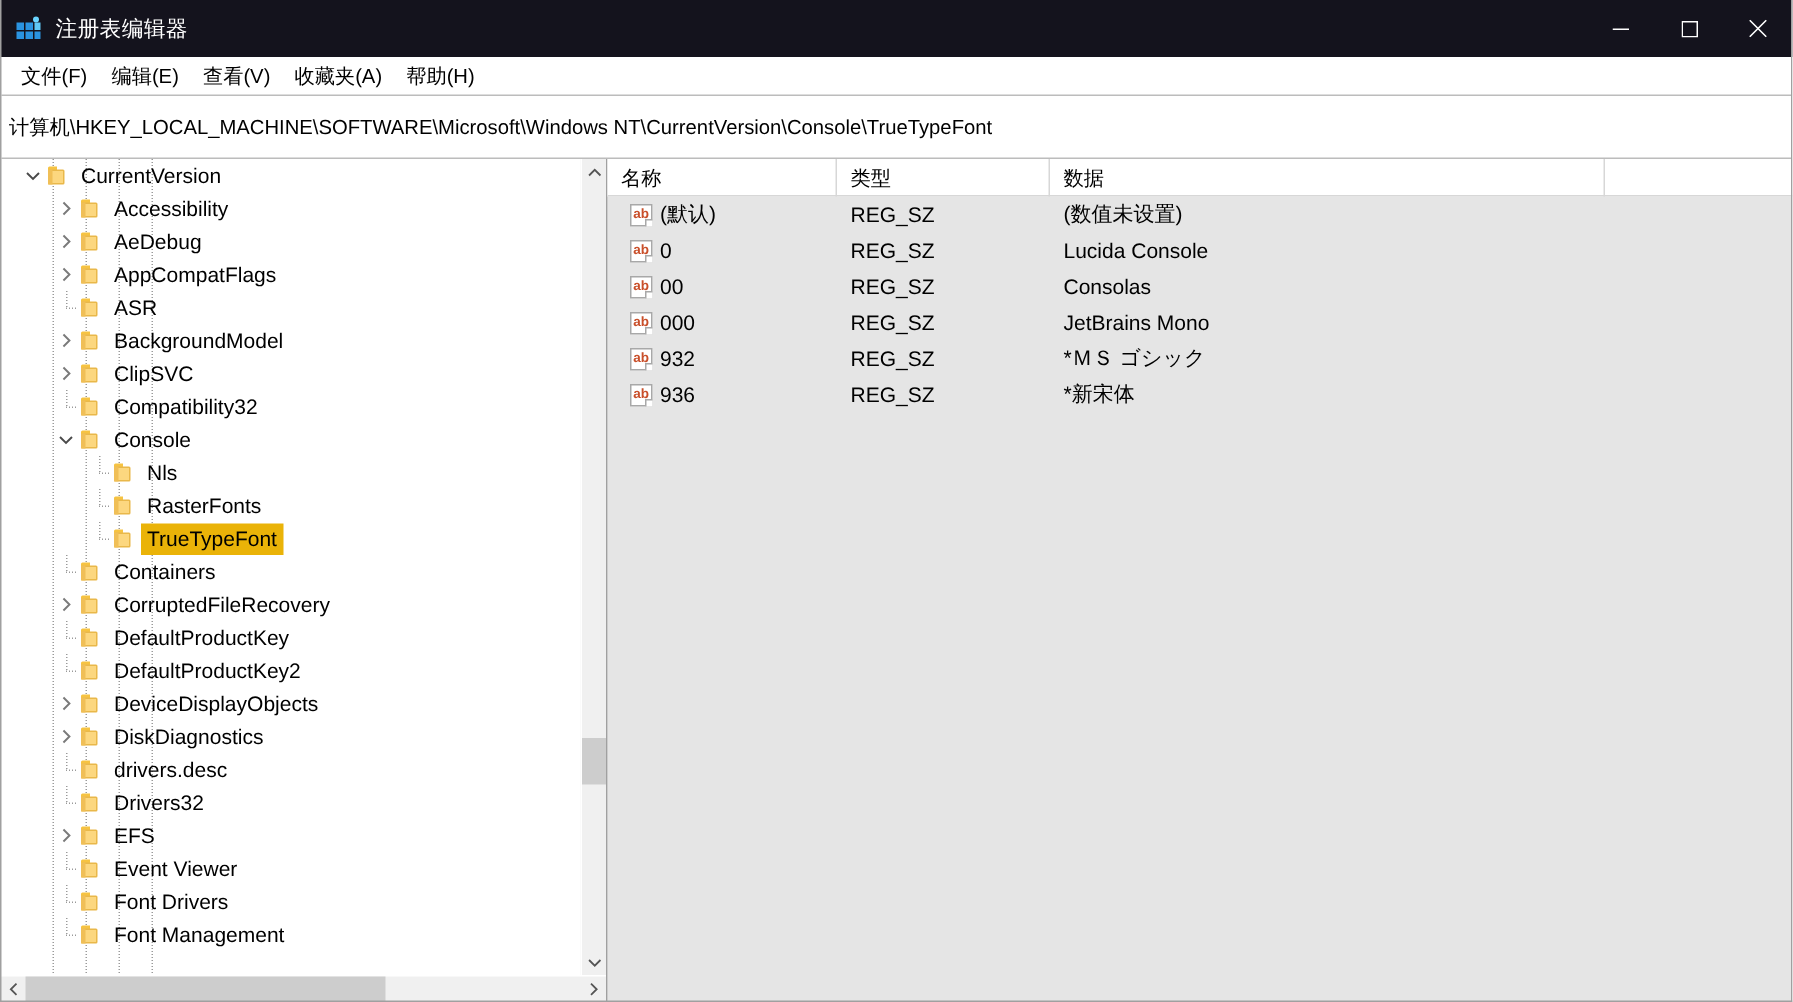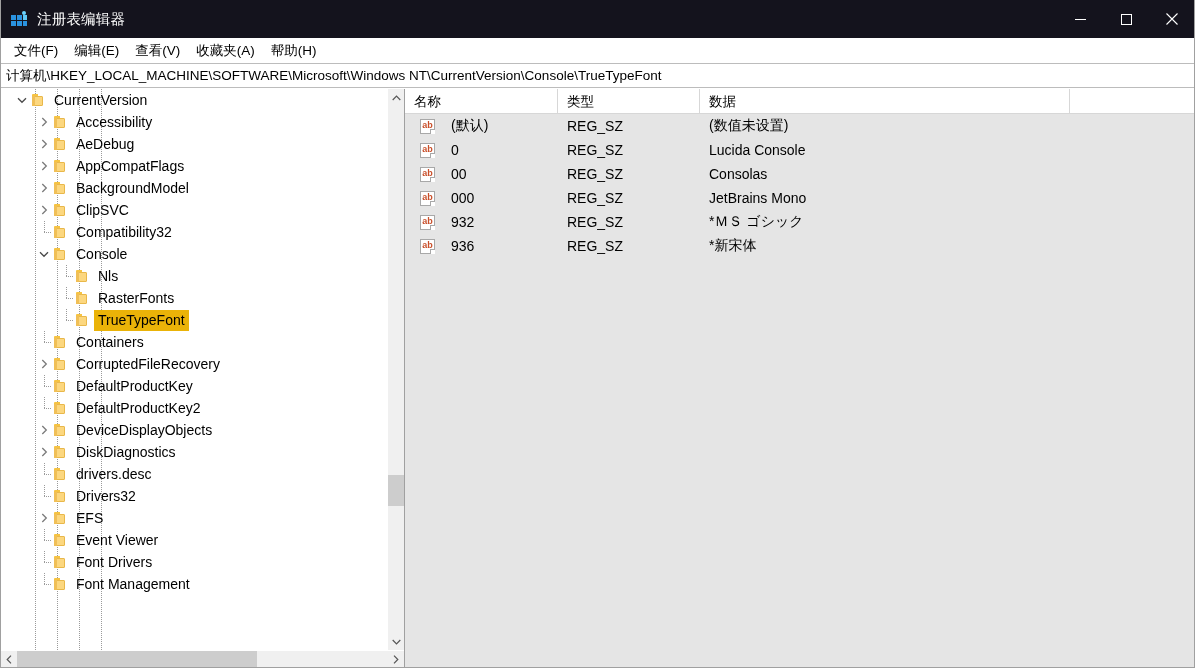--- a/index.html
+++ b/index.html
@@ -76,21 +76,21 @@
     line-height: 1;
   }
 
   
   .addressbar-wrap {
     flex: 0 0 26px;
     padding: 0 1px;
     background: #ffffff;
   }
   .addressbar {
-    height: 25px;
+    height: 43px;
     border: 1px solid #bcbcbc;
     border-left: none; border-right: none;
     background: #ffffff;
     display: flex; align-items: center;
     padding-left: 5px;
     font-size: 13.5px;
     color: #000000;
     white-space: nowrap;
     overflow: hidden;
   }
@@ -258,21 +258,21 @@
   .col-h.data { width: 370px; flex: 0 0 370px; }
   .col-h.filler { flex: 1 1 auto; border-right: none; }
 
   .value-rows { flex: 1 1 auto; overflow: hidden; }
   .value-row {
     height: 24px;
     display: flex; align-items: center;
     font-size: 14px; color: #000000;
     white-space: nowrap;
   }
-  .v-name { width: 153px; flex: 0 0 153px; display: flex; align-items: center; padding-left: 15px; gap: 11px; }
+  .v-name { width: 153px; flex: 0 0 153px; display: flex; align-items: center; padding-left: 15px; }
   .v-type { width: 142px; flex: 0 0 142px; padding-left: 9px; }
   .v-data { flex: 1 1 auto; padding-left: 9px; overflow: hidden; text-overflow: ellipsis; }
 
   .ab-icon {
     width: 15px; height: 15px;
     flex: 0 0 15px;
     margin-right: 5px;
     position: relative;
     background: #ffffff;
     border: 1px solid #a8a8a8;
@@ -409,20 +409,35 @@
               <div class="folder">
                 <div class="tab"></div>
                 <div class="body-f"></div>
                 <div class="shade"></div>
               </div>
               <div class="label">AppCompatFlags</div>
             </div>
             <div class="tree-row">
               <div style="flex: 0 0 36px; height: 22px;"></div>
               <div class="twisty">
+                <div class="elbow">
+                  <div class="v"></div>
+                  <div class="h"></div>
+                </div>
+              </div>
+              <div class="folder">
+                <div class="tab"></div>
+                <div class="body-f"></div>
+                <div class="shade"></div>
+              </div>
+              <div class="label">ASR</div>
+            </div>
+            <div class="tree-row">
+              <div style="flex: 0 0 36px; height: 22px;"></div>
+              <div class="twisty">
                 <svg width="7" height="10" viewBox="0 0 7 10">
                   <path d="M1.3 1 L5.3 5 L1.3 9" fill="none" stroke="#7a7a7a" stroke-width="1.3"></path>
                 </svg>
               </div>
               <div class="folder">
                 <div class="tab"></div>
                 <div class="body-f"></div>
                 <div class="shade"></div>
               </div>
               <div class="label">BackgroundModel</div>

